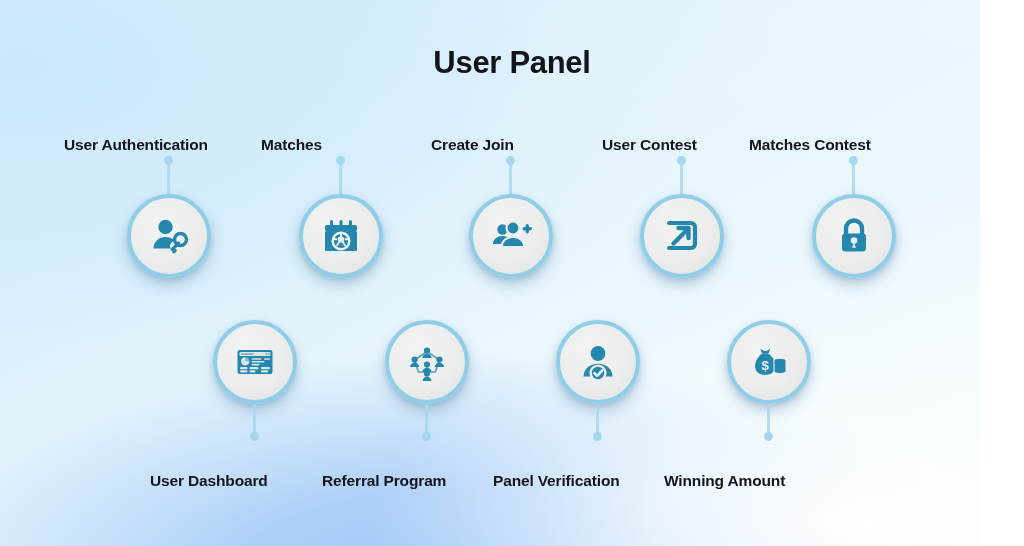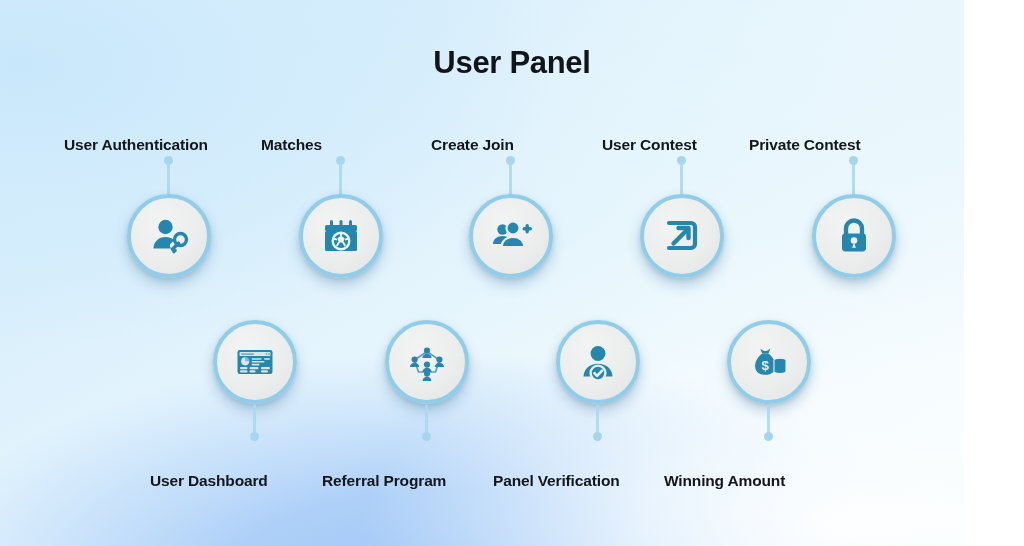--- a/index.html
+++ b/index.html
@@ -9,20 +9,21 @@
     position:relative;
   }
   #stage{
     position:absolute;inset:0;width:964px;height:546px;overflow:hidden;
     background:
       radial-gradient(120% 90% at 88% 96%, rgba(255,255,255,0.95) 0%, rgba(248,253,255,0.75) 18%, rgba(255,255,255,0) 42%),
       radial-gradient(90% 70% at 46% 108%, #9fc6f6 0%, #aed0f8 26%, rgba(190,220,250,0) 62%),
       radial-gradient(85% 80% at 2% 12%, #c9e7fb 0%, #d2ecfc 30%, rgba(214,238,252,0) 65%),
       radial-gradient(100% 100% at 98% 4%, #e9f7fd 0%, rgba(233,247,253,0) 55%),
       linear-gradient(150deg, #cbe8fb 0%, #dcf0fc 32%, #e9f7fd 58%, #f4fbfe 78%, #fbfeff 100%);
+    padding-left: 16px;
   }
 
   
   #title{
     position:absolute;top:45px;left:0;width:1024px;text-align:center;
     font-size:31px;font-weight:bold;color:#111418;letter-spacing:-0.3px;
   }
 
   
   .node{position:absolute;width:160px;}
@@ -140,21 +141,21 @@
           <path d="M9 34h5" fill="none" stroke="#2587ae" stroke-width="4.2" stroke-linecap="round"></path>
           <path d="M9 9h5" fill="none" stroke="#2587ae" stroke-width="4.2" stroke-linecap="round"></path>
           <path d="M13.5 29.5L28 15" fill="none" stroke="#2587ae" stroke-width="4.4" stroke-linecap="round"></path>
           <path d="M18.5 14h10v10" fill="none" stroke="#2587ae" stroke-width="4.4" stroke-linecap="round" stroke-linejoin="round"></path>
         </svg>
       </span>
     </div>
   </div>
 
   <div class="node row-top wide" style="left:749px;top:136px;">
-    <div class="label">Private Contest</div>
+    <div class="label">Matches Contest</div>
     <div class="dot"></div>
     <div class="conn"></div>
     <div class="circ">
       <span>
         <svg width="44" height="44" viewBox="0 0 44 44">
           <path d="M14 20v-5.5a8 8 0 0 1 16 0V20" fill="none" stroke="#2587ae" stroke-width="4.3"></path>
           <rect x="10" y="19.5" width="24" height="18" rx="3.4" fill="#2587ae"></rect>
           <circle cx="22" cy="26.5" r="3.3" fill="#eceded"></circle>
           <path d="M22 28.5l1.9 5.2h-3.8z" fill="#eceded"></path>
         </svg>

